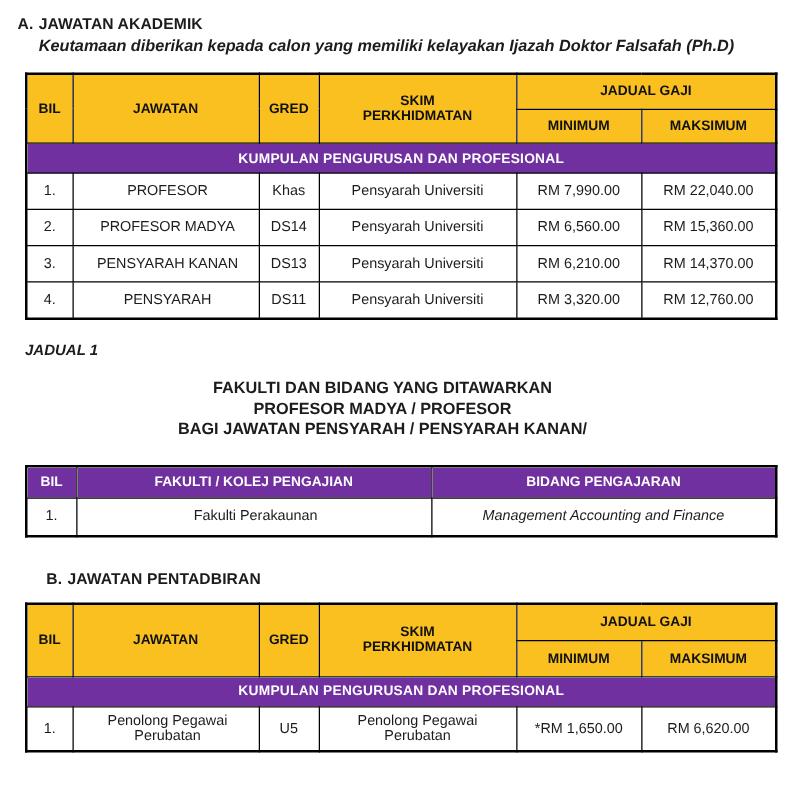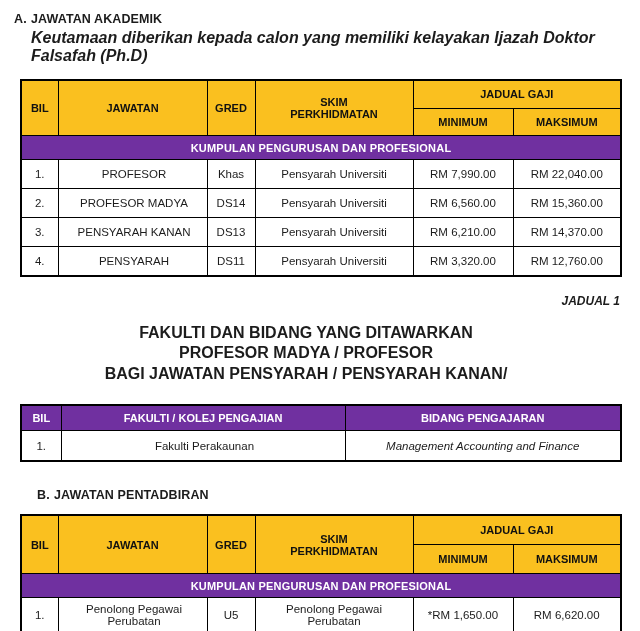--- a/index.html
+++ b/index.html
@@ -24,35 +24,34 @@
     font-size: 12.5px;
     letter-spacing: 0.1px;
   }
   .heading-a { margin: 2px 0 3px 14px; }
   .heading-b { margin: 26px 0 12px 37px; }
   .section-heading .h-label { width: 17px; flex: 0 0 17px; }
   .subtitle {
     margin: 1px 0 14px 31px;
     font-weight: bold;
     font-style: italic;
-    font-size: 16px;
+    font-size: 13px;
   }
   .jadual-label {
     width: 600px;
     margin: 17px 0 0 20px;
-    text-align: right;
     font-weight: bold;
     font-style: italic;
     font-size: 12px;
   }
   .faculty-heading {
     margin: 15px 48px 20px 20px;
     text-align: center;
     font-weight: bold;
-    font-size: 16px;
+    font-size: 13px;
     line-height: 1.28;
   }
   .footnote {
     margin: 30px 0 0 17px;
     font-style: italic;
     font-size: 12px;
   }
   
   table {
     border-collapse: collapse;

